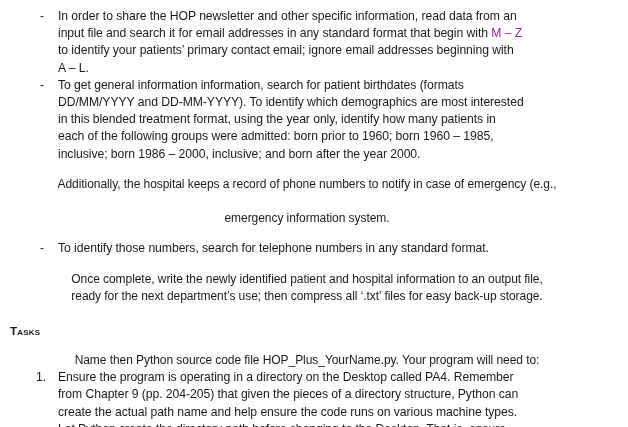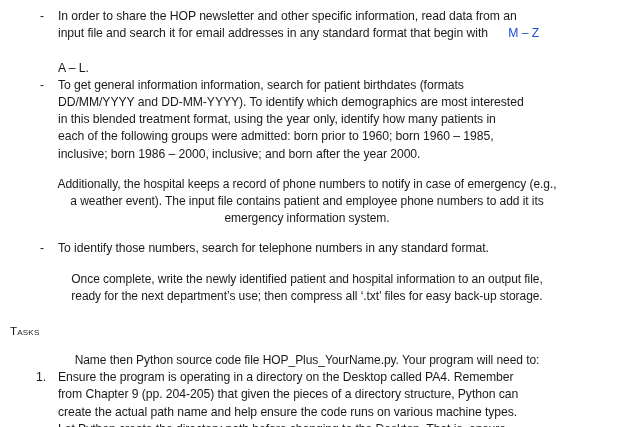--- a/index.html
+++ b/index.html
@@ -64,66 +64,65 @@
     left: 26px;
     top: 0;
     font-size: 12.2px;
     line-height: 17.2px;
   }
 
   
   .heading {
     font-size: 11.6px;
     line-height: 17px;
-    font-weight: normal;
+    font-weight: bold;
     font-variant: small-caps;
     letter-spacing: 0.2px;
     margin: 0;
   }
 
   .accent {
-    color: #1d4ed8;
-    margin-left: 17px;
+    color: #a21caf;
   }
 
   .b { font-weight: normal; }
   .spacer-md { height: 13px; }
   .spacer-lg { height: 17px; }
 </style>
 </head>
 <body>
 
 <div class="page">
 
   <div class="dash-item">
     <span class="marker">-</span>
     <div>
       <span>In order to share the HOP newsletter and other specific information, read data from an</span><br>
       <span>input file and search it for email addresses in any standard format that begin with </span><span class="accent">M – Z</span><br>
-      <br>
+      <span>to identify your patients’ primary contact email; ignore email addresses beginning with</span><br>
       <span>A – L.</span>
     </div>
   </div>
 
   <div class="dash-item">
     <span class="marker">-</span>
     <div>
       <span>To get general information information, search for patient birthdates (formats</span><br>
       <span>DD/MM/YYYY and DD-MM-YYYY).  To identify which demographics are most interested</span><br>
       <span>in this blended treatment format, using the year only, identify how many patients in</span><br>
       <span>each of the following groups were admitted:  born prior to 1960; born 1960 – 1985,</span><br>
       <span>inclusive; born 1986 – 2000, inclusive; and born after the year 2000.</span>
     </div>
   </div>
 
   <div class="spacer-md"></div>
 
   <p class="para">
     <span>Additionally, the hospital keeps a record of phone numbers to notify in case of emergency (e.g.,</span><br>
-    <span>a weather event).  The input file contains patient and employee phone numbers to add it its</span><br>
+    <br>
     <span>emergency information system.</span>
   </p>
 
   <div class="spacer-md"></div>
 
   <div class="dash-item">
     <span class="marker">-</span>
     <div>
       <span>To identify those numbers, search for telephone numbers in any standard format.</span>
     </div>

